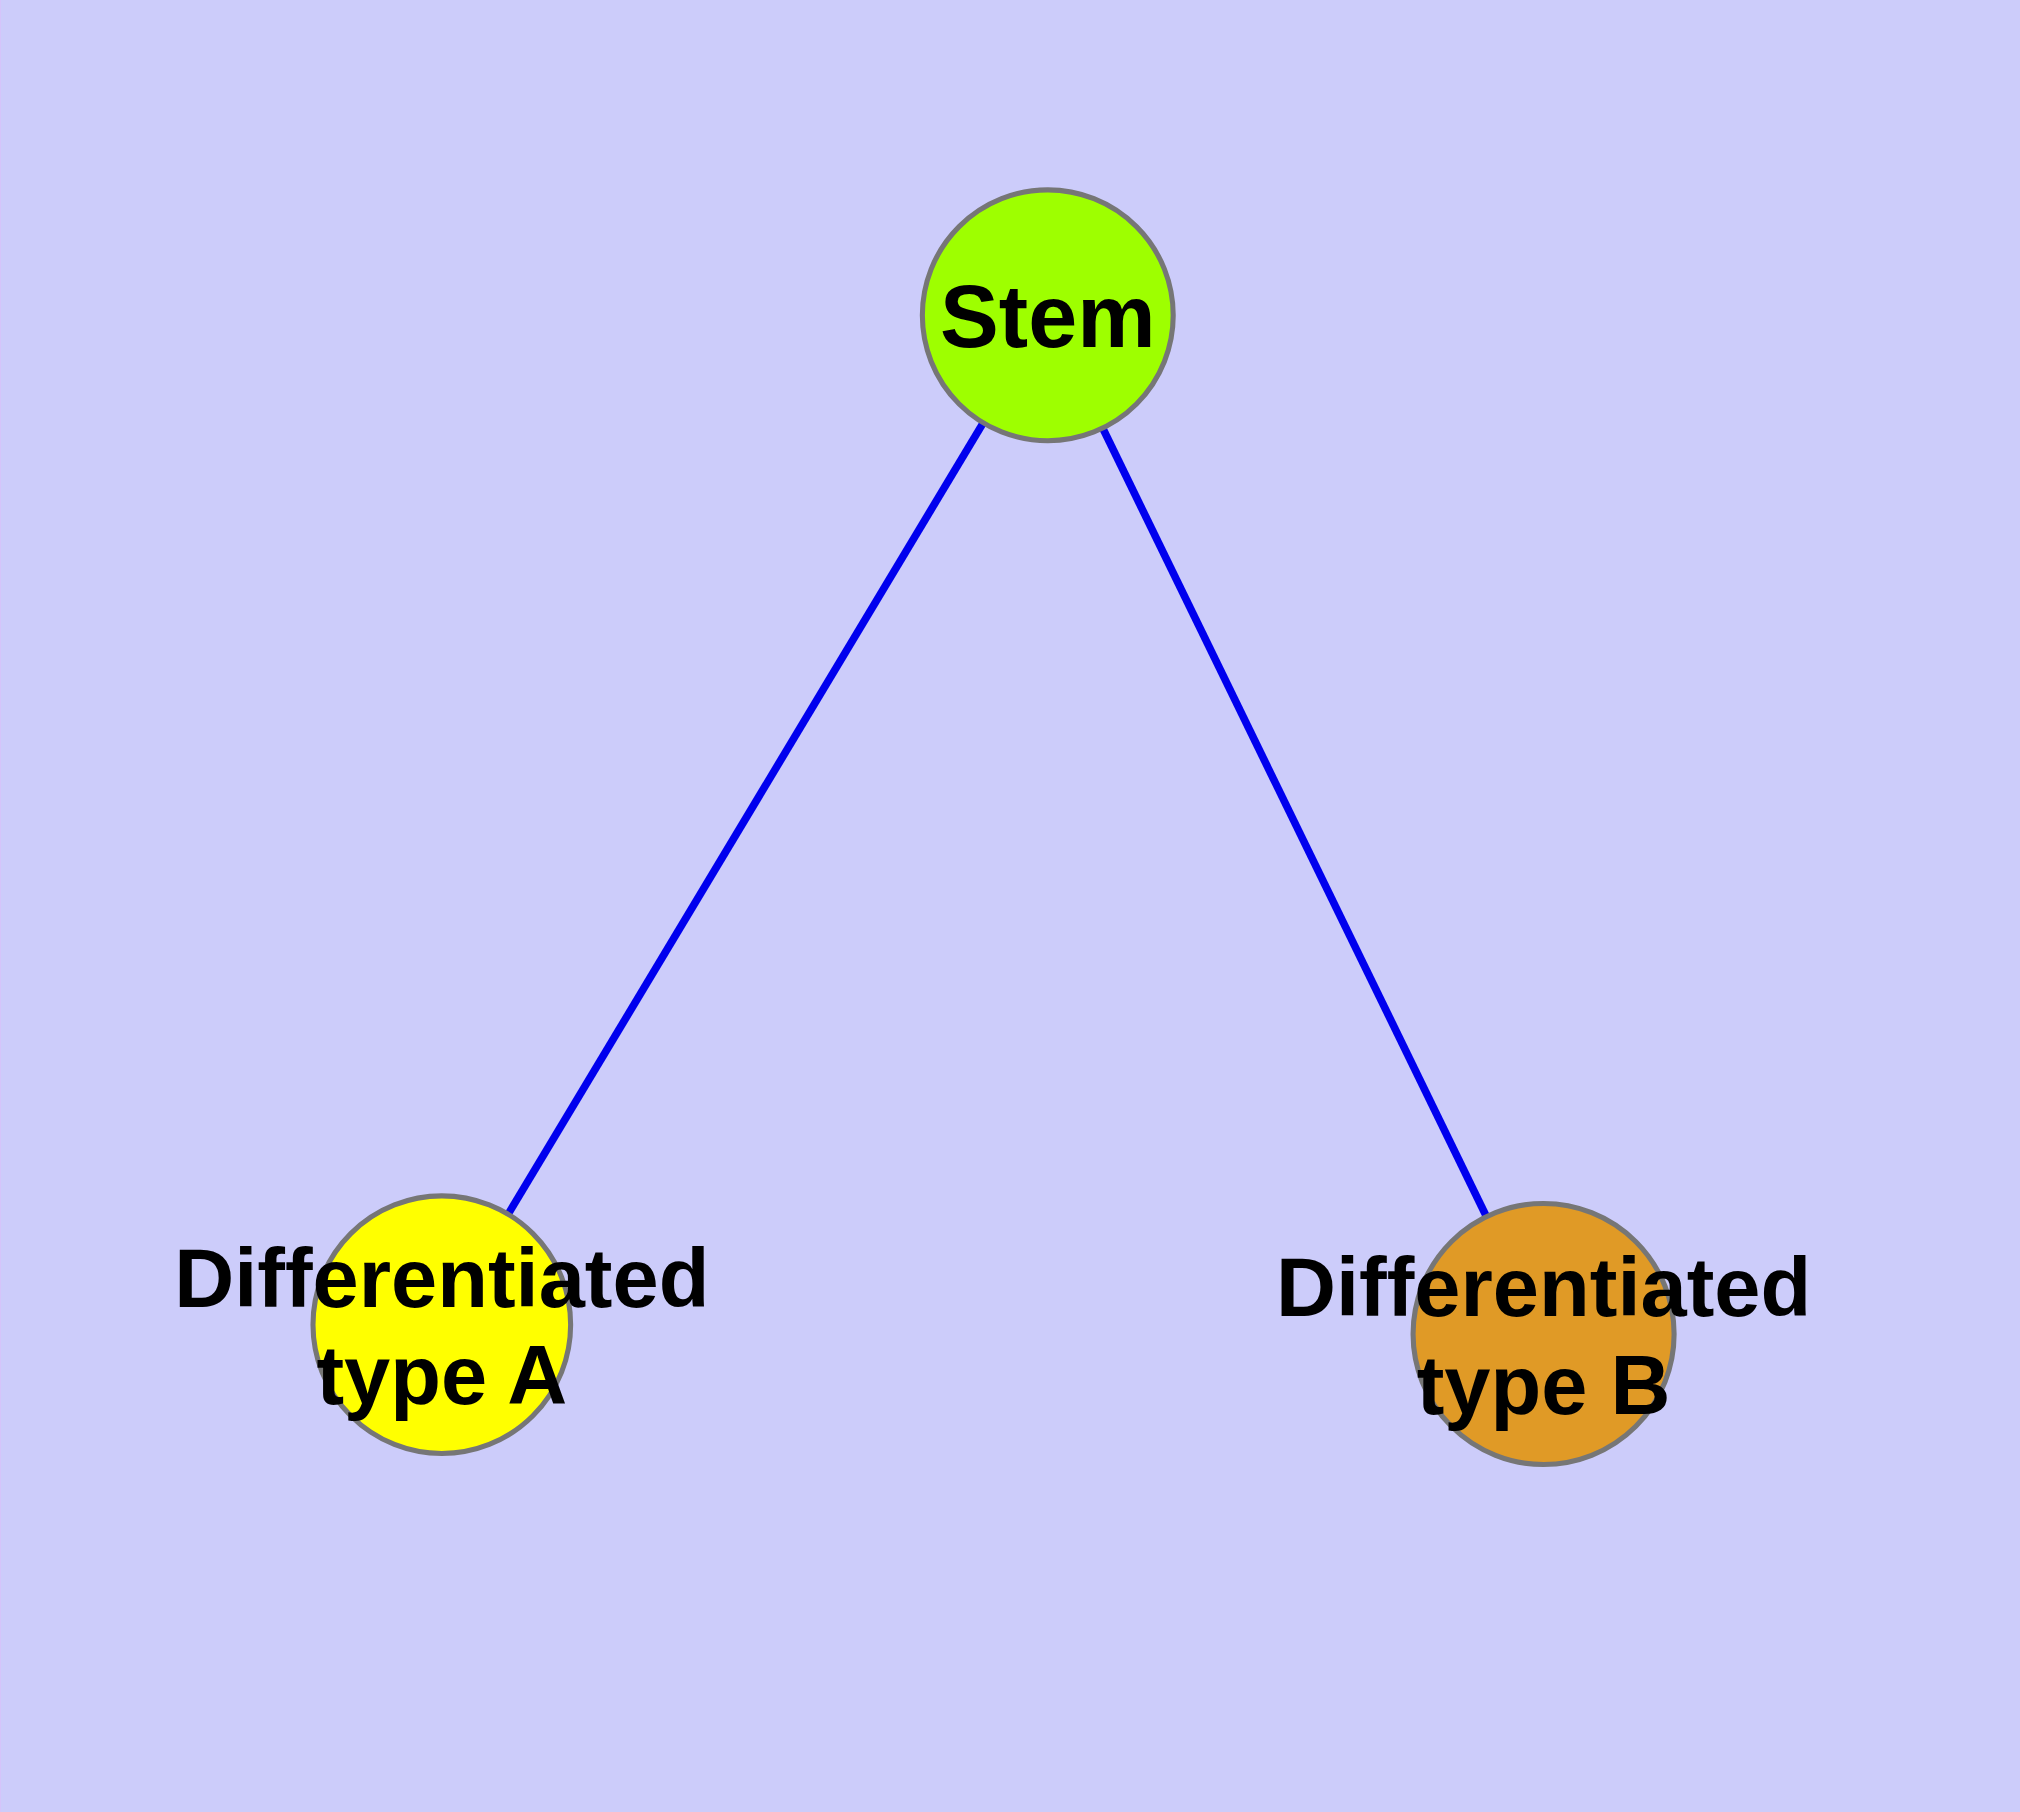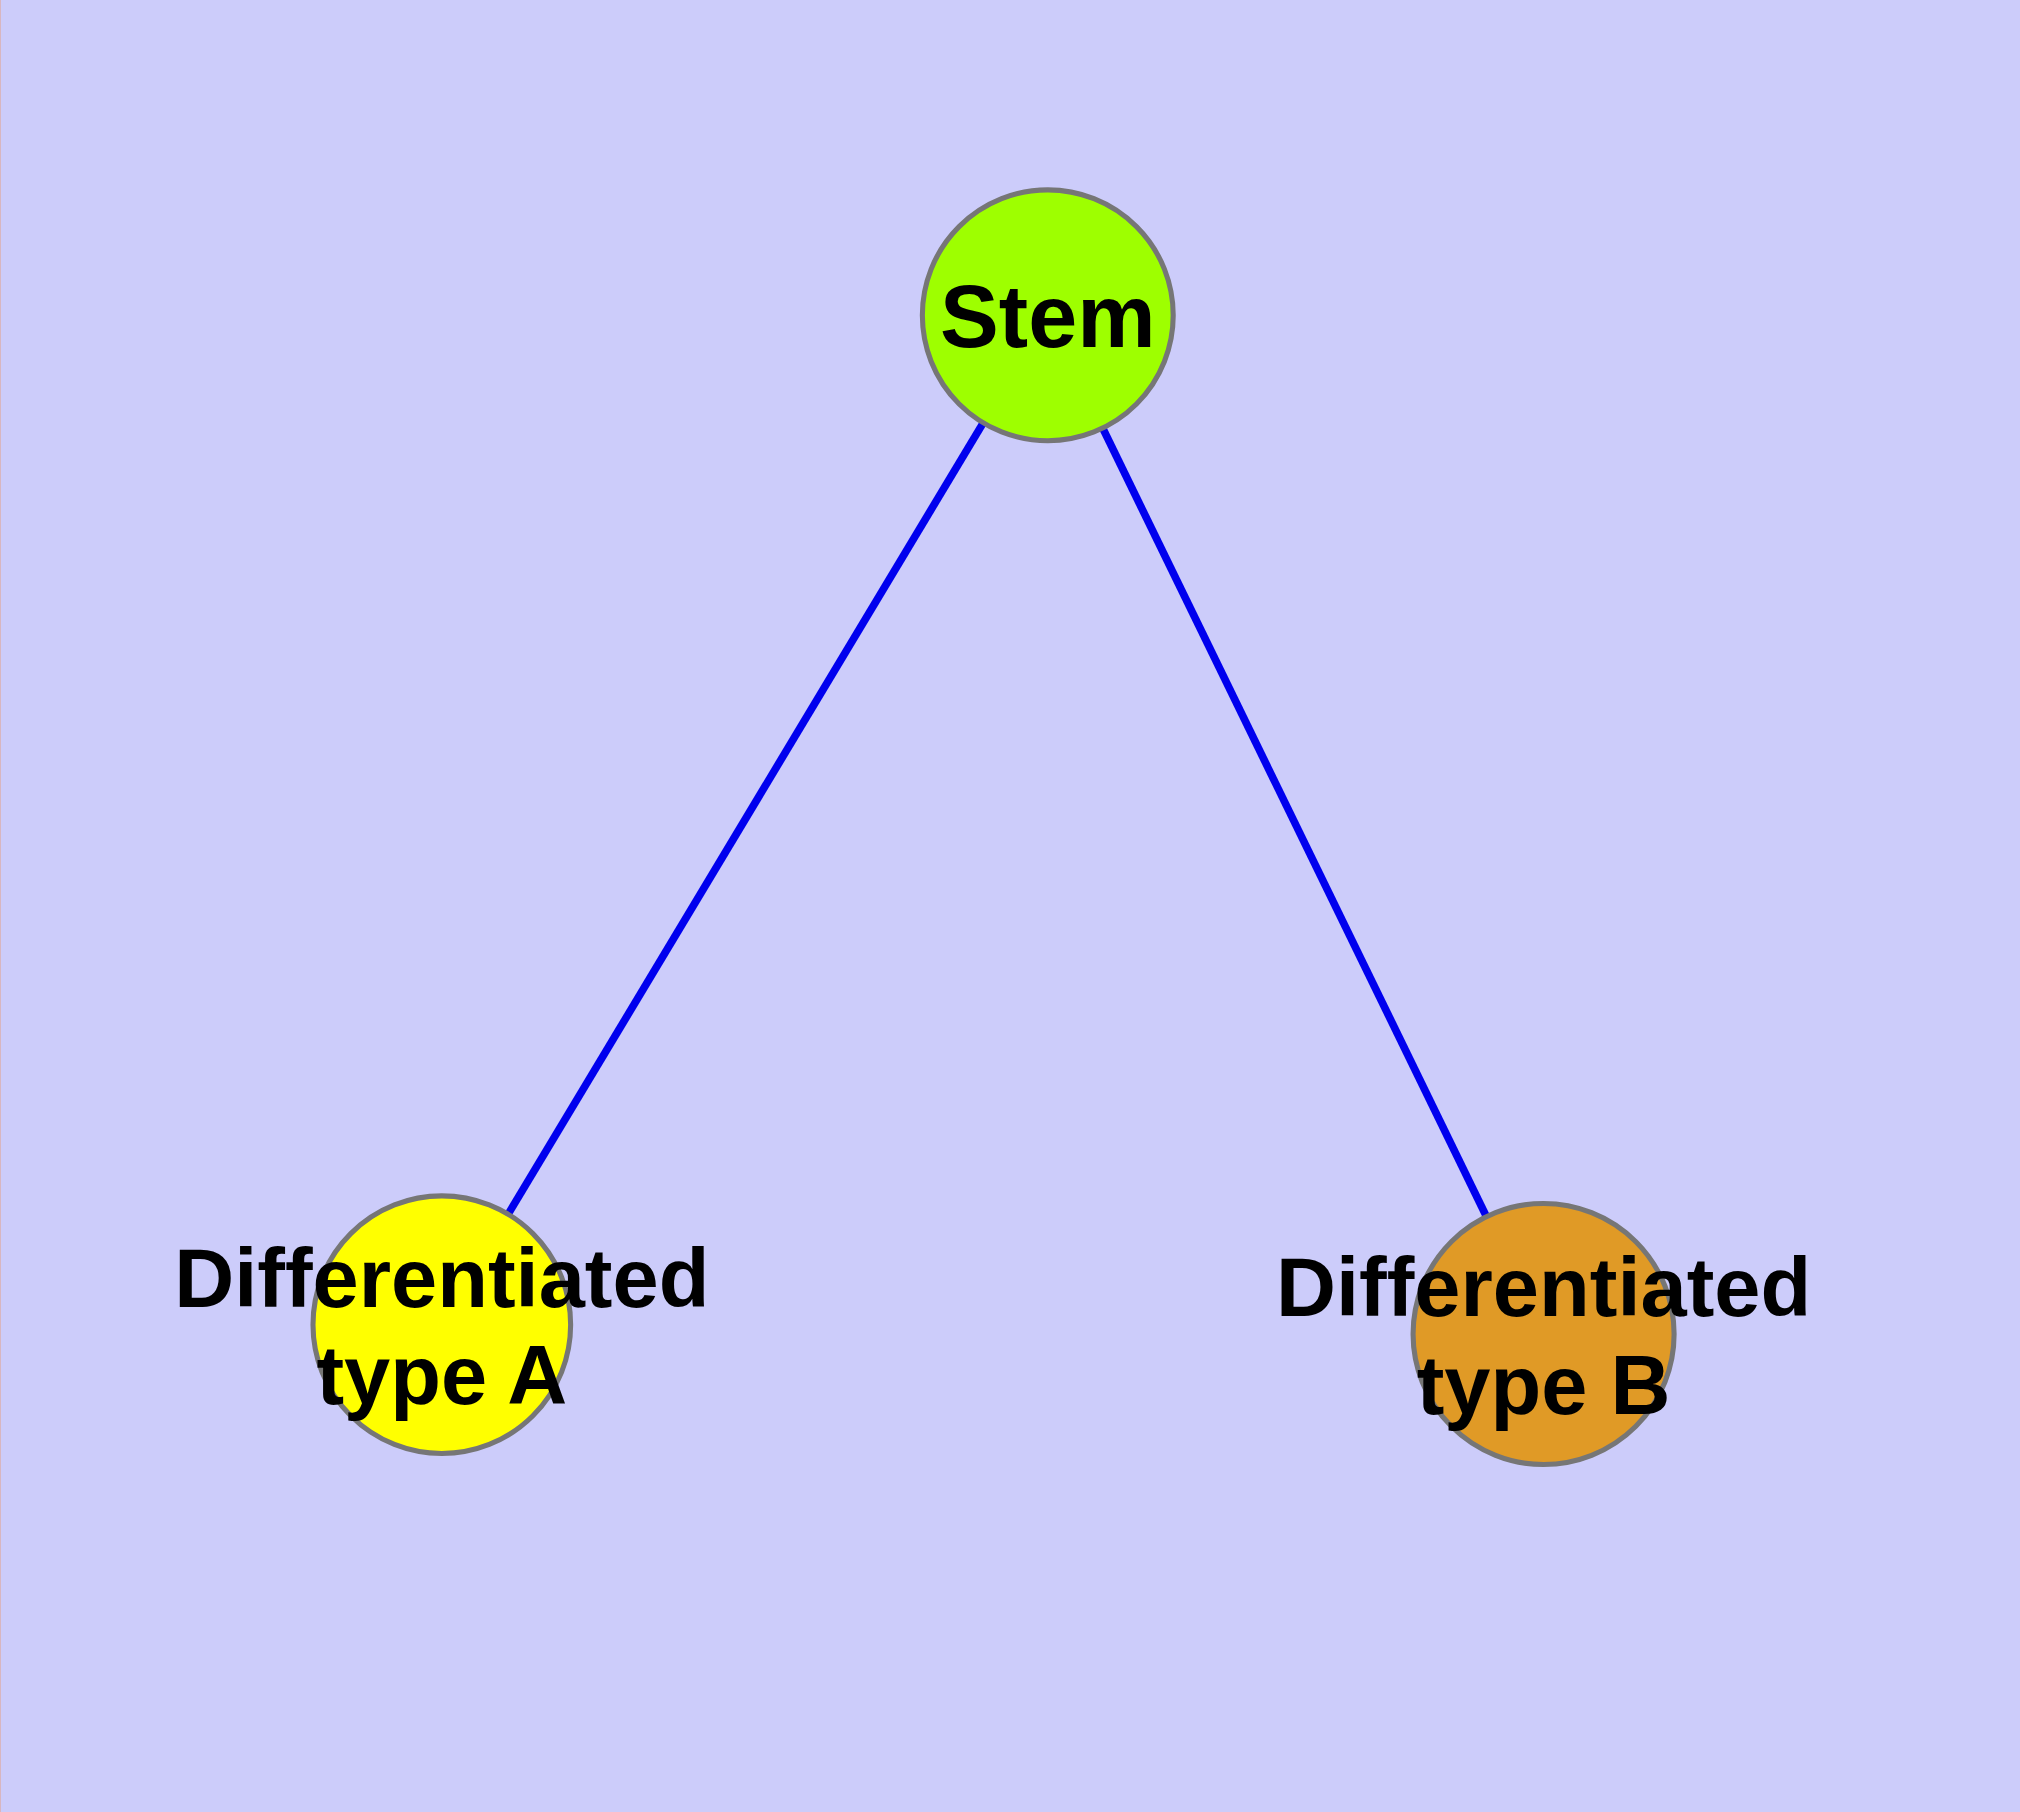--- a/index.html
+++ b/index.html
@@ -7,21 +7,21 @@
     padding: 0;
     background: #ccccfa;
   }
   body {
     font-family: "Liberation Sans", sans-serif;
   }
   #canvas {
     position: relative;
     width: 2000px;
     height: 1812px;
-    background: #f97316;
+    background: #f0abfc;
     overflow: hidden;
   }
   #graph-svg {
     position: absolute;
     top: 0;
     left: 0;
     width: 2021px;
     height: 1812px;
     display: block;
   }

